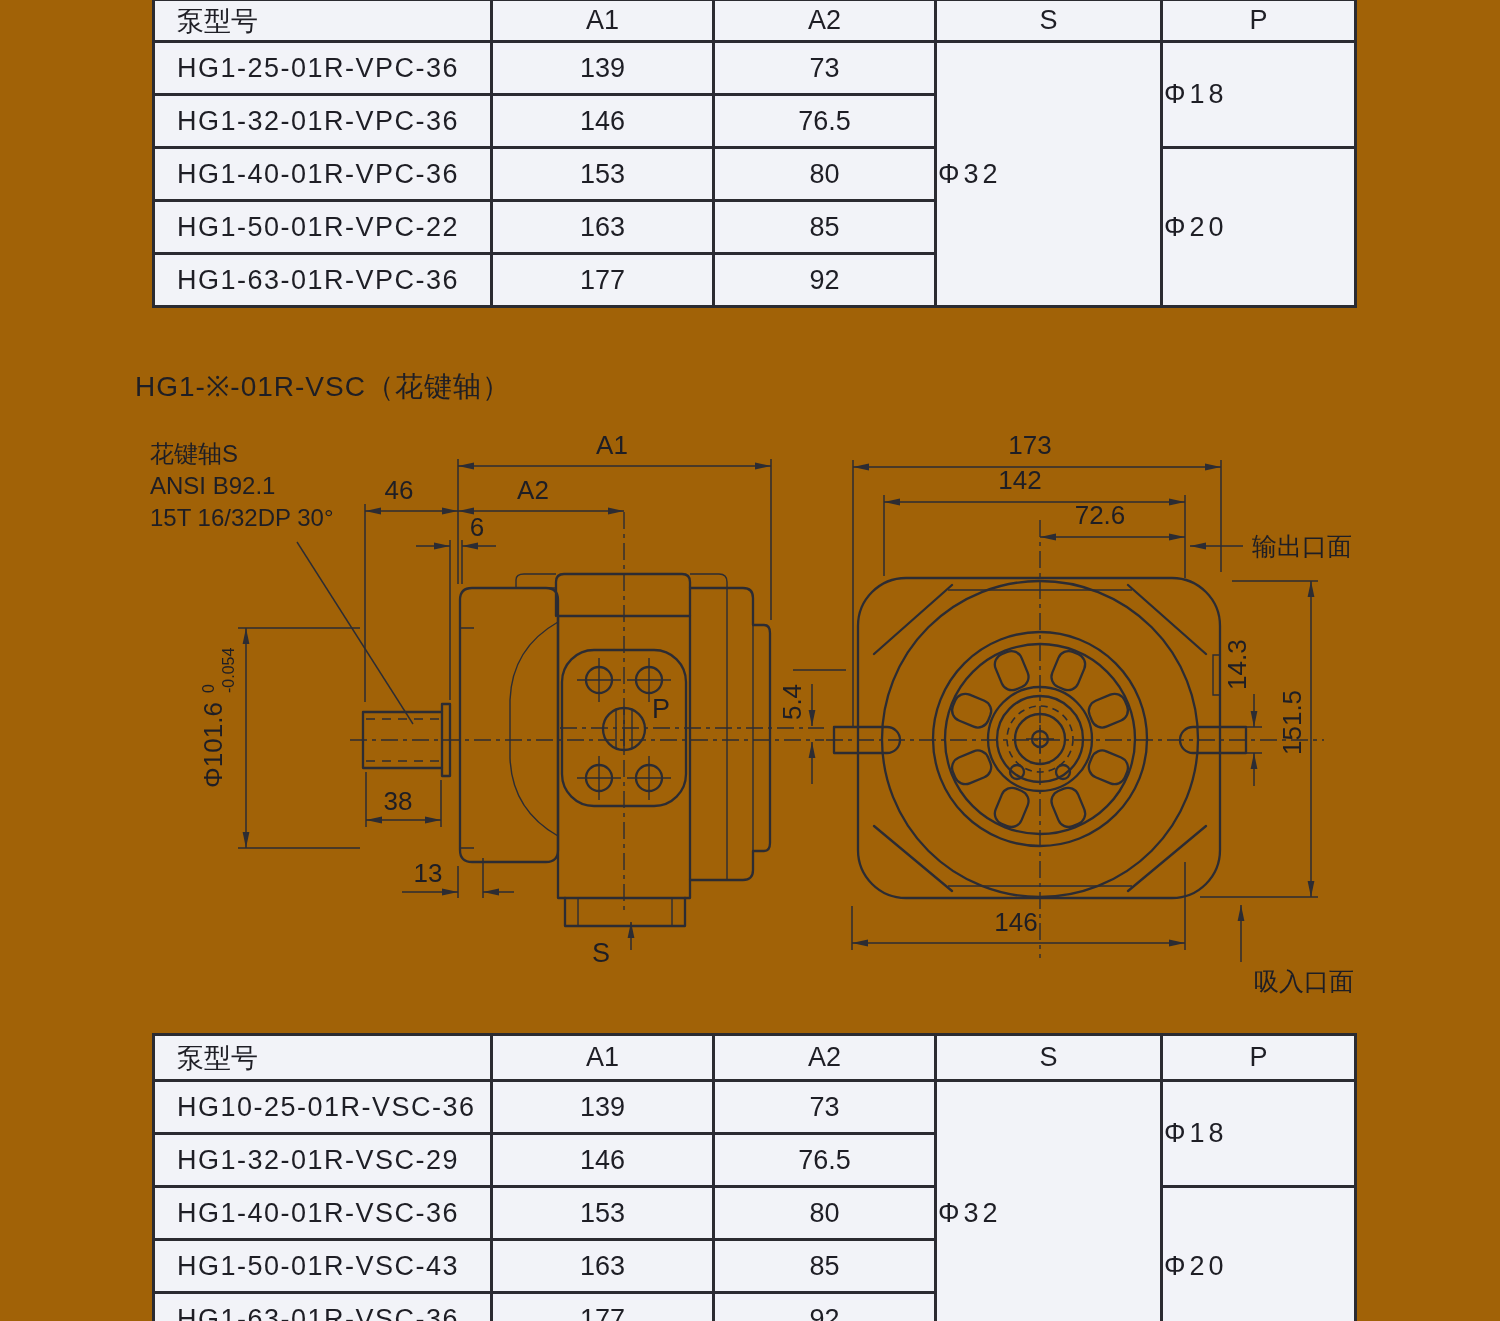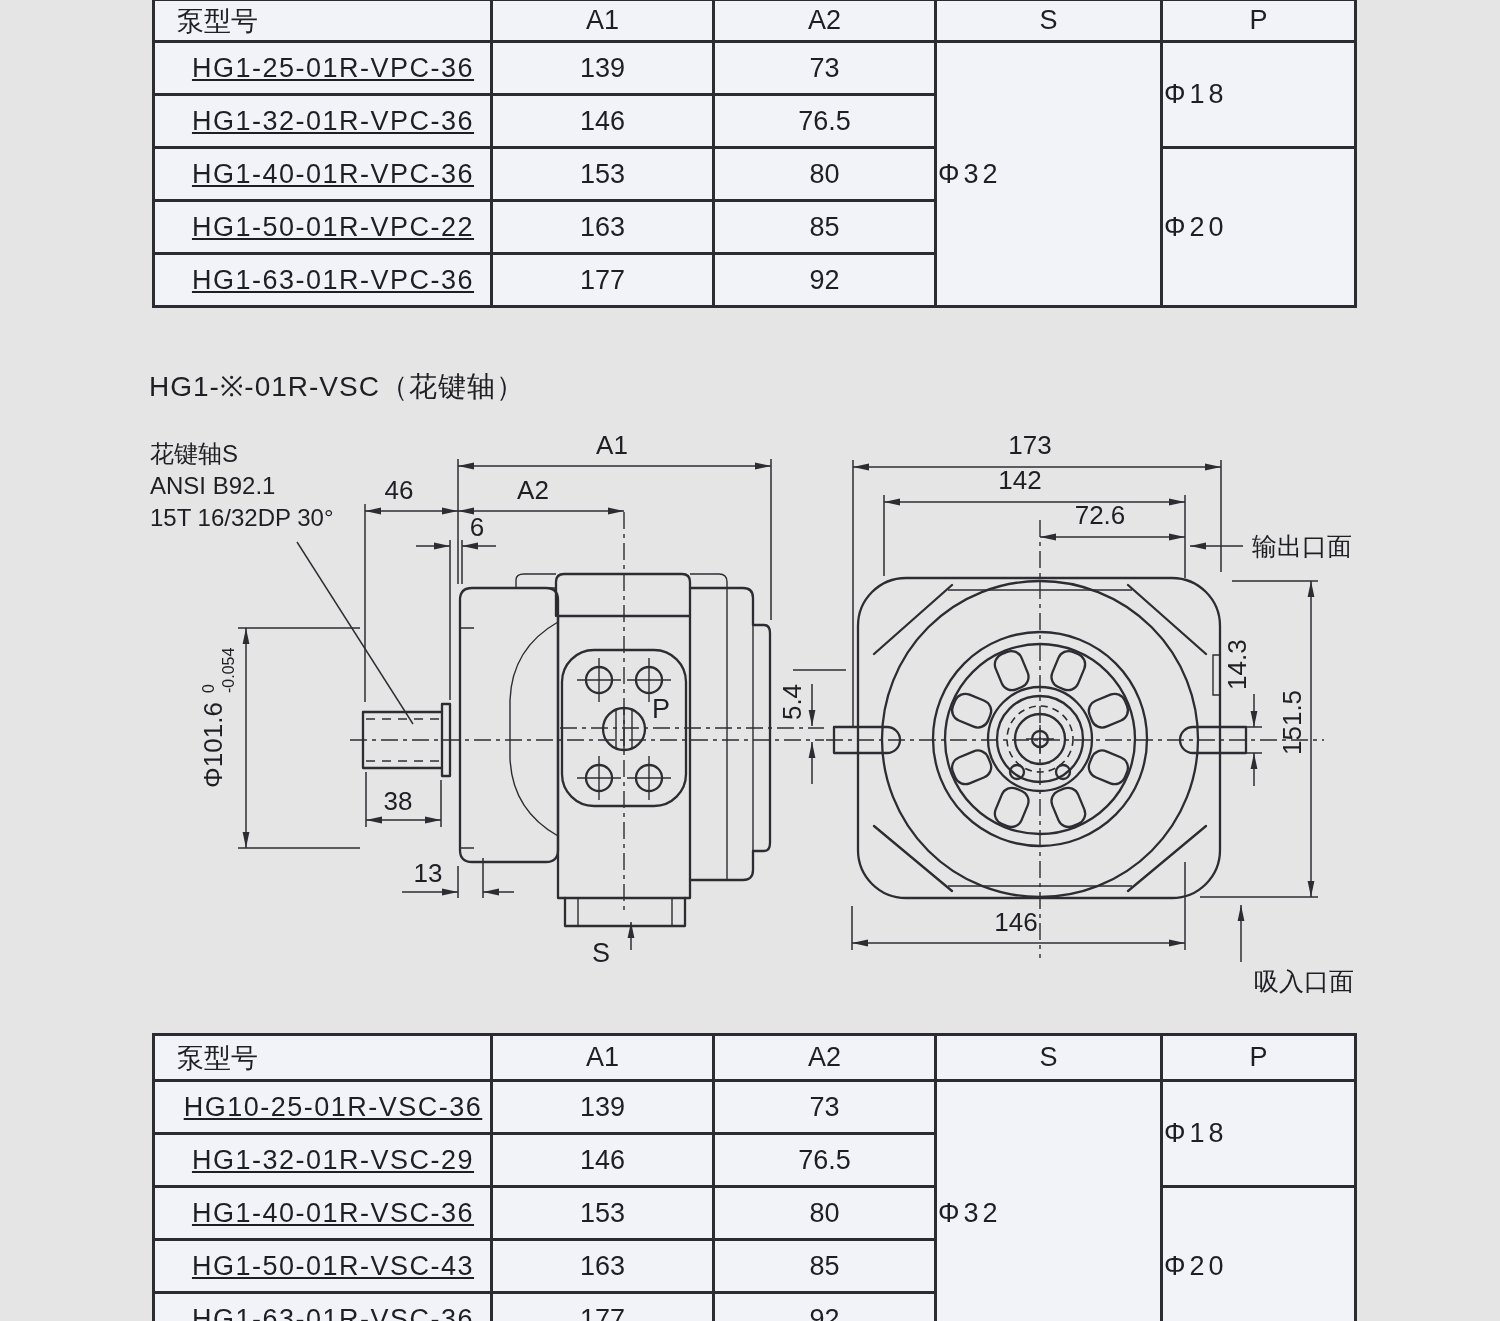--- a/index.html
+++ b/index.html
@@ -1,30 +1,30 @@
 <!DOCTYPE html>
 <html><head>
 <meta charset="utf-8">
 <style>
   html,body{margin:0;padding:0;}
   body{font-family:"Liberation Sans",sans-serif;}
-  .page{position:relative;width:1500px;height:1321px;overflow:hidden;background:#e5e5e5;color:#1e1e25;}
+  .page{position:relative;width:1500px;height:1321px;overflow:hidden;background:#a16207;color:#1e1e25;}
   table.spec{border-collapse:collapse;table-layout:fixed;position:absolute;background:#f2f3f8;}
   table.spec td,table.spec th{border:3px solid #2b2b31;font-weight:400;font-size:27px;color:#1e1e25;overflow:hidden;white-space:nowrap;}
   th.model-h{text-align:left;padding-left:22px;font-size:27px;}
-  td.model{text-align:center;padding-left:22px;letter-spacing:1.5px;text-decoration:underline;}
+  td.model{text-align:left;padding-left:22px;letter-spacing:1.5px;}
   td.num,th.num{text-align:center;}
   td.phi{text-align:left;letter-spacing:4px;}
   .tbl-vpc{left:152px;top:-2px;}
   .tbl-vsc{left:152px;top:1033px;}
   .tbl-vpc thead tr{height:42px;}
   .tbl-vpc tbody tr{height:53px;}
   .tbl-vsc thead tr{height:46px;}
   .tbl-vsc tbody tr{height:53px;}
-  .section-title{position:absolute;left:149px;top:366px;font-size:28px;letter-spacing:1px;}
+  .section-title{position:absolute;left:135px;top:366px;font-size:28px;letter-spacing:1px;}
   .drawing{position:absolute;left:0;top:398px;}
   .ol{stroke:#2c2c33;stroke-width:2.3;fill:none;stroke-linejoin:round;stroke-linecap:round;}
   .tn{stroke:#2c2c33;stroke-width:1.4;fill:none;}
   .cl{stroke:#2c2c33;stroke-width:1.4;fill:none;stroke-dasharray:17 5 4 5;}
   .dm{stroke:#2c2c33;stroke-width:1.5;fill:none;}
   .spl{stroke:#2c2c33;stroke-width:1.4;fill:none;stroke-dasharray:9 7;}
   .dsh{stroke:#2c2c33;stroke-width:1.6;fill:none;stroke-dasharray:7 5;}
   text{fill:#1e1e25;font-family:"Liberation Sans",sans-serif;}
   .dt{font-size:26px;}
   .nt{font-size:24px;}

